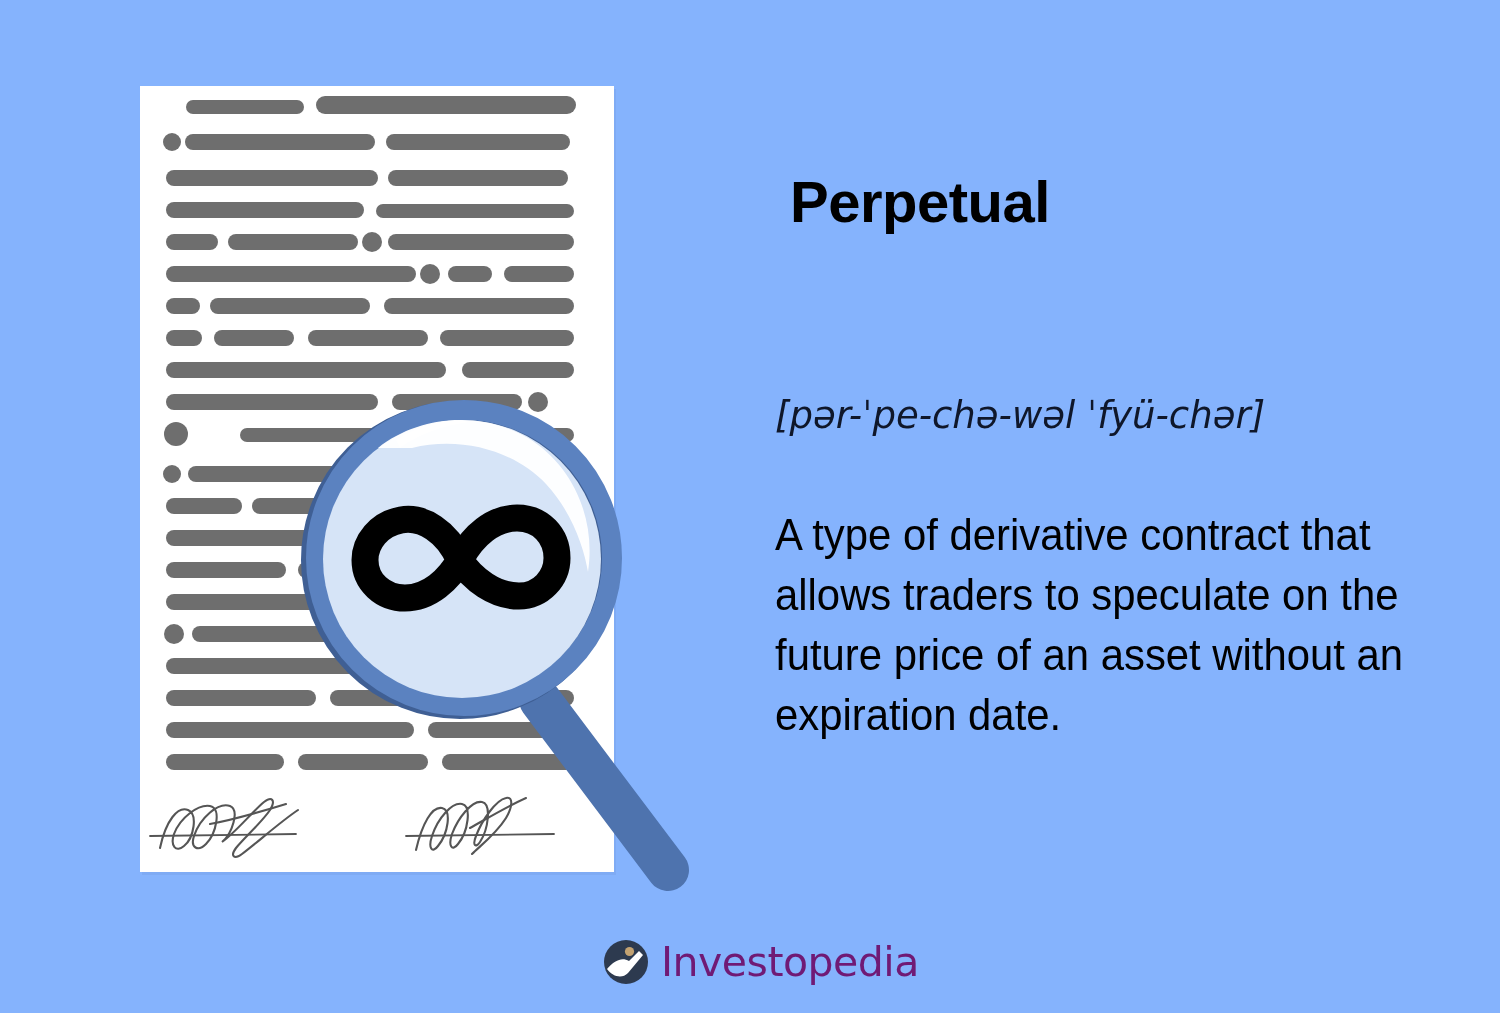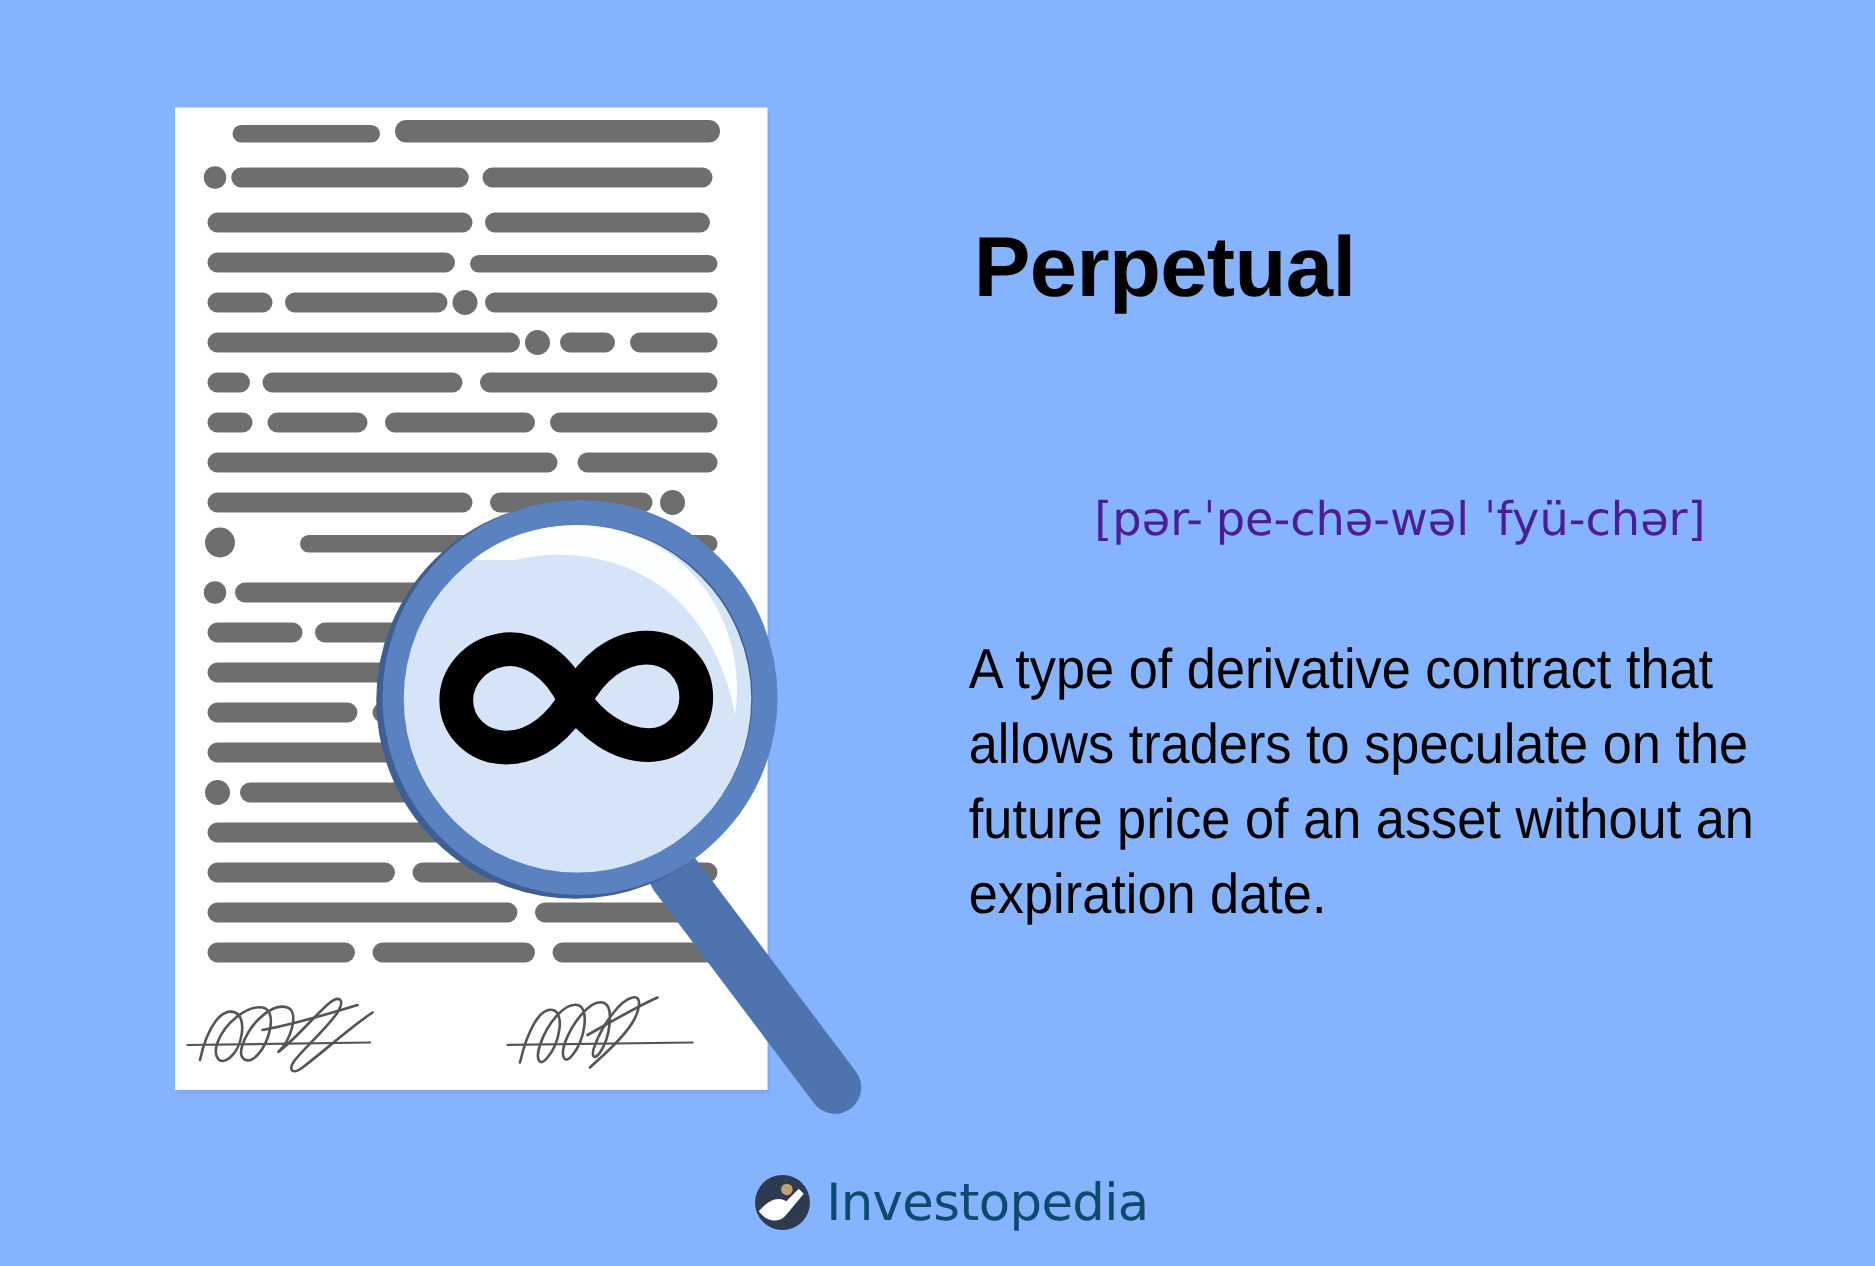--- a/index.html
+++ b/index.html
@@ -64,41 +64,41 @@
   #textcol {
     position: absolute;
     left: 775px;
     top: 0;
     width: 690px;
     height: 1013px;
   }
   .headline {
     position: absolute;
     top: 135px;
-    left: 4px;
+    left: 15px;
     width: 690px;
-    font-size: 68px;
+    font-size: 58px;
     line-height: 0.98;
     font-weight: 700;
     letter-spacing: -0.5px;
     color: #000000;
     font-family: "Liberation Sans", sans-serif;
   }
   .headline .l2 { display: block; }
   .pronunciation {
     position: absolute;
     top: 394px;
     left: 0;
     width: 690px;
     font-size: 37px;
+    font-style: italic;
     font-weight: 400;
-    color: #4c1d95;
+    color: #0f172a;
     letter-spacing: 0px;
     font-family: "DejaVu Sans", sans-serif;
-    text-align: center;
   }
   .definition {
     position: absolute;
     top: 505px;
     left: 0;
     width: 680px;
     font-size: 45px;
     line-height: 1.33;
     font-weight: 400;
     color: #000000;
@@ -114,21 +114,21 @@
     top: 936px;
     height: 52px;
     display: flex;
     align-items: center;
     gap: 12px;
   }
   #logo .wordmark {
     font-size: 41px;
     font-weight: 400;
     letter-spacing: -0.5px;
-    color: #0c4a6e;
+    color: #701a75;
     font-family: "DejaVu Sans", sans-serif;
   }
 </style>
 </head>
 <body>
 
 <div id="canvas" style="background: rgb(133, 179, 253);">
 
   <div id="illustration">
 

